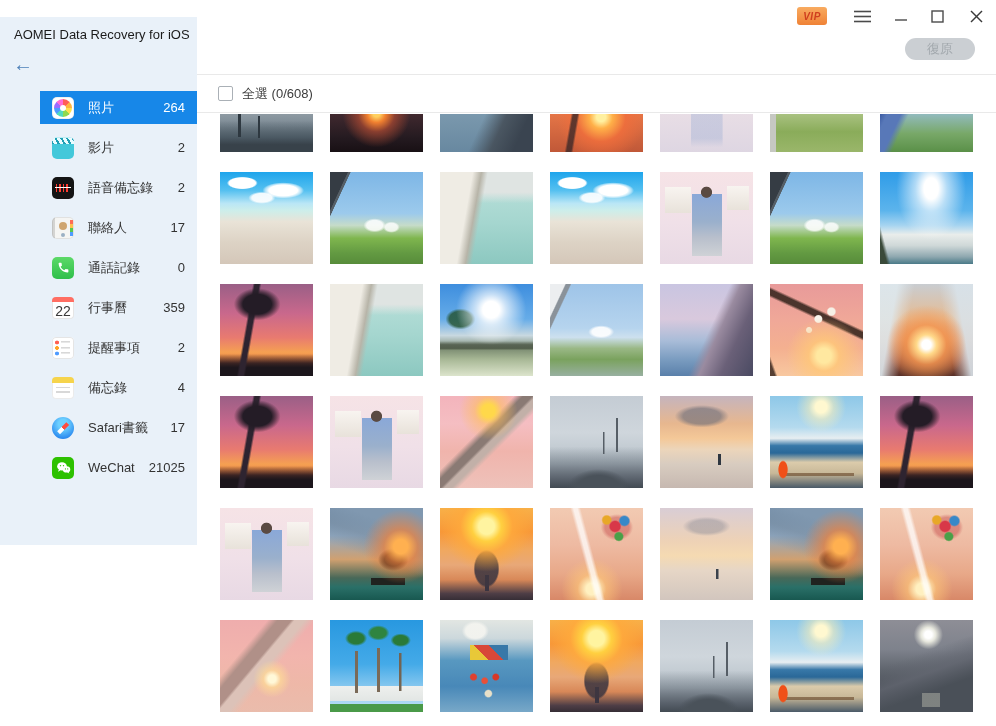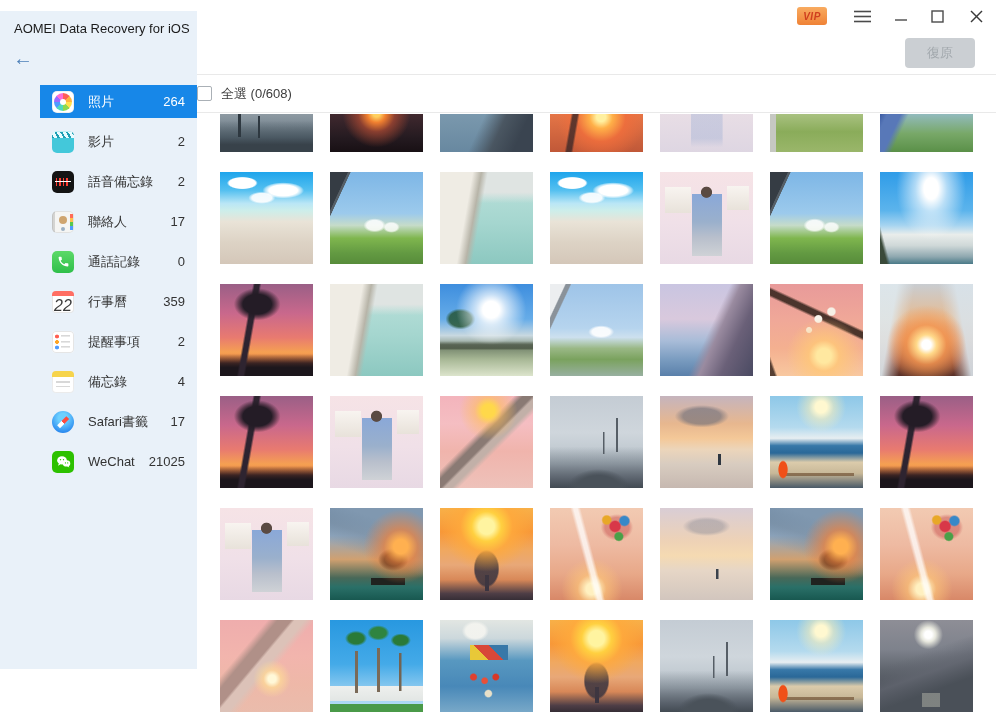--- a/index.html
+++ b/index.html
@@ -1,20 +1,20 @@
 <!DOCTYPE html>
 <html><head>
 <meta charset="utf-8">
 <style>
   * { margin:0; padding:0; box-sizing:border-box; }
   html,body { width:996px; height:726px; overflow:hidden; }
   body { font-family:"Liberation Sans","DejaVu Sans",sans-serif; background:#fff; position:relative; }
 
   
-  .sidebar { position:absolute; left:0; top:11px; width:197px; height:658px; background:#e9f1f9; }
+  .sidebar { position:absolute; left:0; top:17px; width:197px; height:528px; background:#e9f1f9; }
   .app-title { padding:10px 14px 0; font-size:13px; color:#1b1b1b; white-space:nowrap; }
   .back-btn { margin:10px 0 0 8px; width:30px; height:24px; color:#4d80b8; font-size:20px; line-height:24px; text-align:center; cursor:pointer; }
   .nav { margin-top:15px;padding-left:40px; }
   .nav-item { height:33px; margin-bottom:7px; display:flex; align-items:center; padding:0 12px; cursor:pointer; }
   .nav-item .label { margin-left:14px; font-size:13px; color:#333; flex:1; white-space:nowrap; }
   .nav-item .count { font-size:13px; color:#333; }
   .nav-item.selected { background:#1787e8; }
   .nav-item.selected .label, .nav-item.selected .count { color:#fff; }
 
   
@@ -30,21 +30,21 @@
   .ic-voice::before { content:""; position:absolute; left:4px; right:4px; top:7px; bottom:7px;
     background:repeating-linear-gradient(90deg,#ff3b30 0 1.5px,transparent 1.5px 3.5px); }
   .ic-voice::after { content:""; position:absolute; left:3px; right:3px; top:10.5px; height:1px; background:#fff; }
   .ic-contacts { background:linear-gradient(90deg,#d4d4d2 0 3px,#f5f5f3 3px); box-shadow:0 0 0 1px rgba(0,0,0,.08) inset; }
   .ic-contacts::before { content:""; position:absolute; left:7px; top:5px; width:8px; height:8px; border-radius:50%; background:#cfa56f; box-shadow:0 9px 0 -2px #9bb0c4; }
   .ic-contacts::after { content:""; position:absolute; right:1px; top:3px; bottom:3px; width:3px;
     background:linear-gradient(180deg,#ff6b57 0 25%,#ffc04d 25% 50%,#57c84f 50% 75%,#4f9bff 75% 100%); }
   .ic-phone { background:linear-gradient(180deg,#5cd968,#2fbf4a); display:flex; align-items:center; justify-content:center; }
   .ic-calendar { background:#fff; box-shadow:0 0 0 1px rgba(0,0,0,.1) inset; display:flex; align-items:flex-end; justify-content:center; border-radius:4px; }
   .ic-calendar::before { content:""; position:absolute; top:0; left:0; right:0; height:5px; background:#ff6e63; }
-  .ic-calendar .day { font-size:16px; color:#3a3a3a; line-height:15px;font-style:italic; }
+  .ic-calendar .day { font-size:14px; color:#3a3a3a; line-height:15px; }
   .ic-reminders { border-radius:4px; box-shadow:0 0 0 1px rgba(0,0,0,.1) inset;
     background:
       radial-gradient(circle at 5px 5.5px,#ff5e51 0 1.7px,transparent 2.2px),
       radial-gradient(circle at 5px 11px,#ffa526 0 1.7px,transparent 2.2px),
       radial-gradient(circle at 5px 16.5px,#4f9bff 0 1.7px,transparent 2.2px),
       linear-gradient(#d8d8d8,#d8d8d8) 9px 4.6px/9px 1.6px no-repeat,
       linear-gradient(#d8d8d8,#d8d8d8) 9px 10.1px/9px 1.6px no-repeat,
       linear-gradient(#d8d8d8,#d8d8d8) 9px 15.6px/9px 1.6px no-repeat,
       #fff; }
   .ic-notes { background:#fff; box-shadow:0 0 0 1px rgba(0,0,0,.08) inset; border-radius:4px; }
@@ -57,23 +57,23 @@
   .ic-wechat { background:#2dc100; display:flex; align-items:center; justify-content:center; }
 
   
   .main { position:absolute; left:197px; top:0; right:0; bottom:0; background:#fff; }
   .header { position:relative; height:75px; border-bottom:1px solid #e9e9e9; }
   .vip-badge { position:absolute; left:600px; top:7px; width:30px; height:18px; border-radius:3px;
     background:linear-gradient(180deg,#f8ab60,#ef8236); color:#cf3f1f; font-size:10px; font-weight:bold;
     font-style:italic; display:flex; align-items:center; justify-content:center; letter-spacing:.5px; cursor:pointer; }
   .win-ctl { position:absolute; top:4px; width:24px; height:24px; display:flex; align-items:center; justify-content:center; cursor:pointer; color:#4a4a4a; }
   .ctl-menu { left:653px; } .ctl-min { left:692px; } .ctl-max { left:728px; } .ctl-close { left:767px; }
-  .restore-btn { position:absolute; left:708px; top:38px; width:70px; height:30px; border:none; border-radius:4px;
+  .restore-btn { position:absolute; left:708px; top:38px; width:70px; height:22px; border:none; border-radius:12px;
     background:#cbcfd3; color:#a2a8ad; font-size:13px; font-family:Liberation Sans, sans-serif; cursor:default; }
-  .toolbar { height:38px; border-bottom:1px solid #e9e9e9; display:flex; align-items:center; }
+  .toolbar { height:38px; border-bottom:1px solid #e9e9e9; display:flex; align-items:center; padding-left:21px; }
   .checkbox { width:15px; height:15px; border:1px solid #aab0b6; border-radius:2px; background:#fff; cursor:pointer; flex:none; }
   .select-label { margin-left:9px; font-size:13px; color:#3c3c3c; }
 
   
   .grid-wrap { position:absolute; top:114px; left:0; right:0; bottom:0; overflow:hidden; padding-left:23px; }
   .grid { display:grid; grid-template-columns:repeat(7,93px); grid-auto-rows:92px; column-gap:17px; row-gap:20px; margin-top:-54px; }
   .thumb { width:93px; height:92px; background-color:#dcdcdc; cursor:pointer; }
 
   
   .t1-harbor { background:

